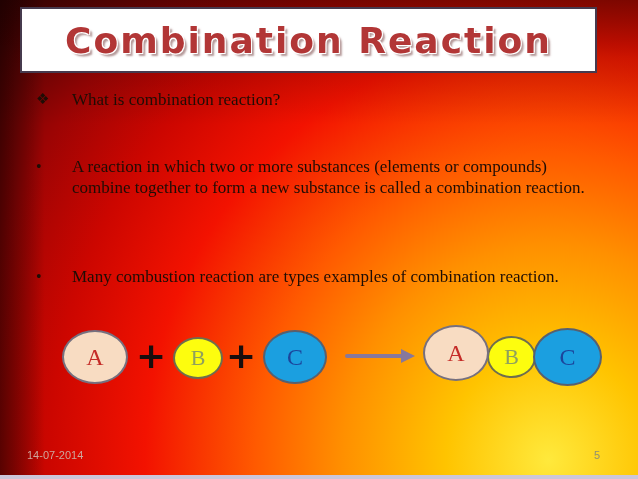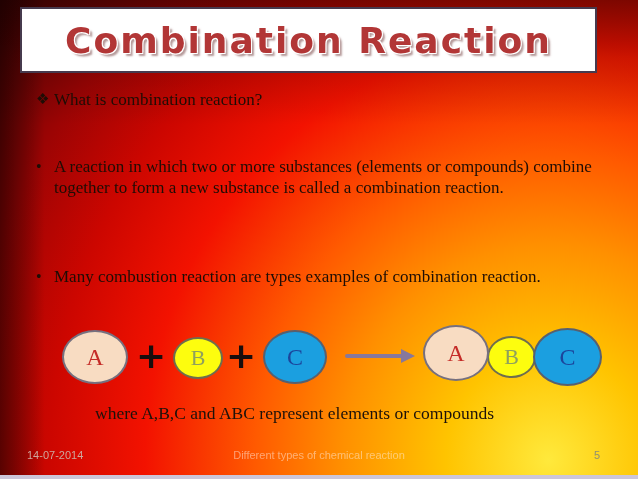--- a/index.html
+++ b/index.html
@@ -25,21 +25,21 @@
     font-weight:bold;font-size:36px;letter-spacing:2px;
     color:#b23636;
     text-shadow:
       -1px -1px 0 #ffffff, 1px -1px 0 #ffffff,
       -1px 1px 0 #ffffff, 1px 1px 0 #ffffff,
       3px 3px 2px rgba(120,70,70,0.55);
     white-space:nowrap;
   }
   .bullet{position:absolute;color:#1e0d05;font-size:17px;line-height:21px;}
   .bullet .marker{position:absolute;left:0;top:0;}
-  .bullet .btext{display:block;margin-left:18px;}
+  .bullet .btext{display:block;margin-left:36px;}
   .bullet-q{left:36px;top:89px;width:560px;}
   .bullet-q .marker{font-size:15px;}
   .bullet-1{left:36px;top:156px;width:566px;}
   .bullet-2{left:36px;top:266px;width:580px;}
   .dot{font-size:16px;}
   .circle{
     position:absolute;border-radius:50%;box-sizing:border-box;
     display:flex;align-items:center;justify-content:center;
     font-family:"Liberation Serif", serif;font-size:24px;
   }
@@ -116,23 +116,21 @@
   <div class="circle pb fill-b letter-b">
     <span>B</span>
   </div>
   <div class="circle pa fill-a letter-a">
     <span>A</span>
   </div>
   <div class="circle pc fill-c letter-c">
     <span>C</span>
   </div>
 
-  <div class="caption">where  A,B,C and ABC represent elements or compounds</div>
 
   <div class="footer">
-    <span class="center">Different types of chemical reaction</span>
     <span class="date">14-07-2014</span>
     <span class="page">5</span>
   </div>
 
   <div class="bottom-strip"></div>
 
 </div>
 
 </body></html>

